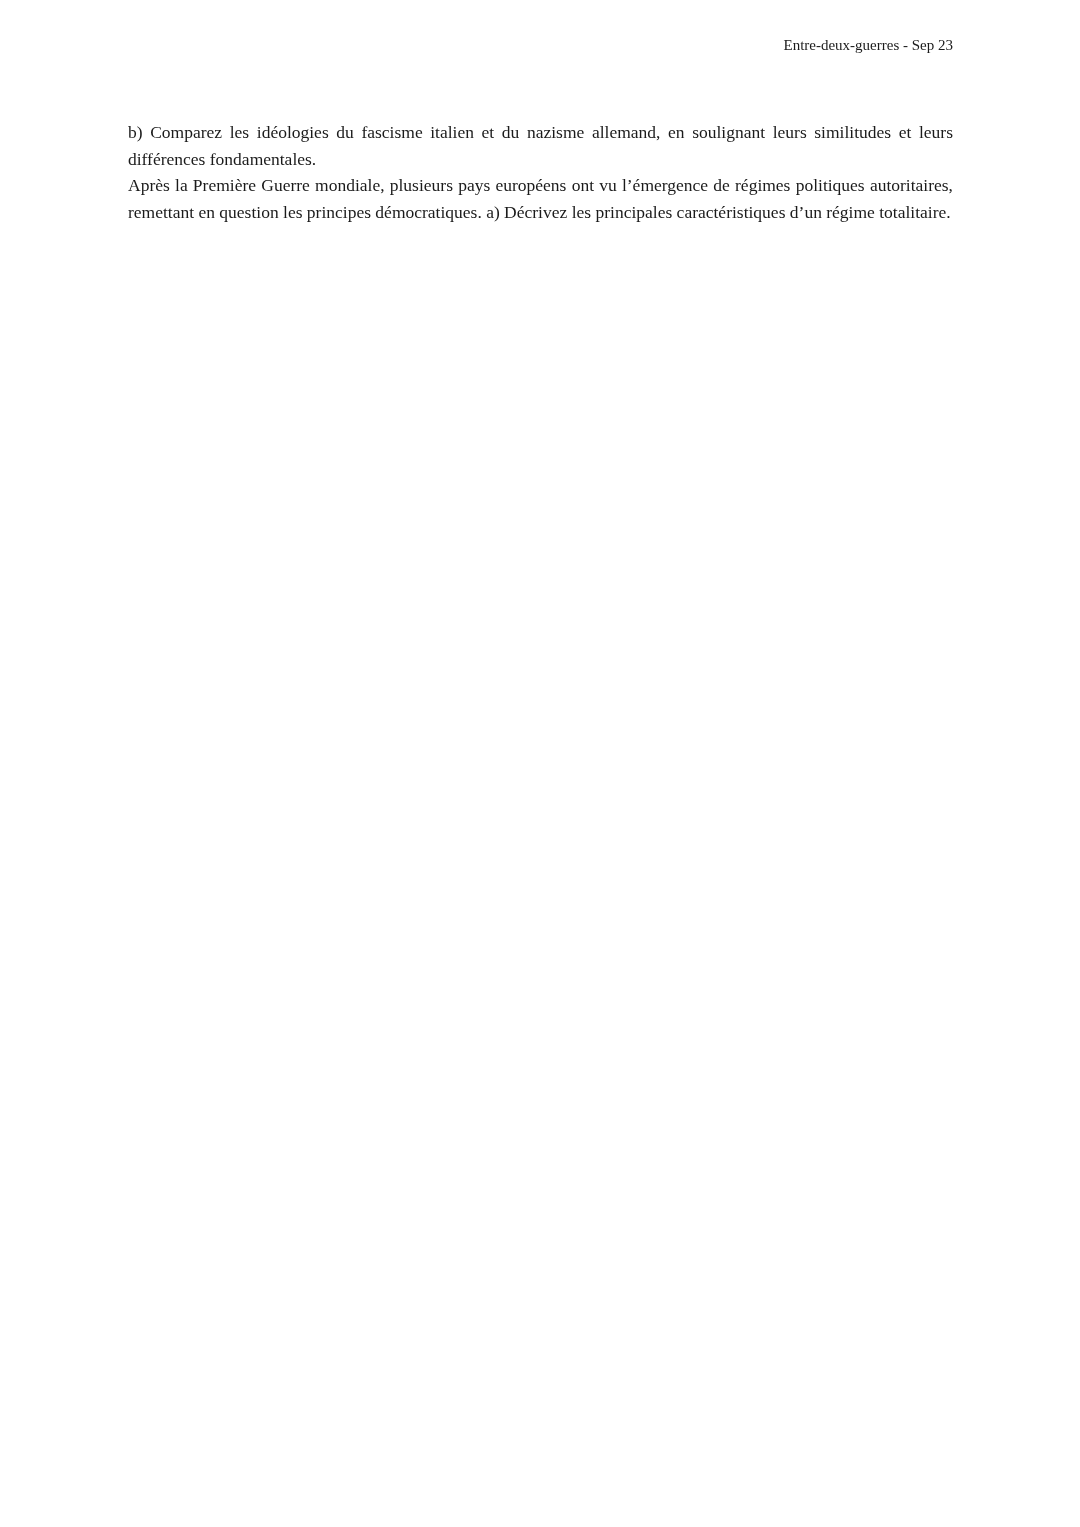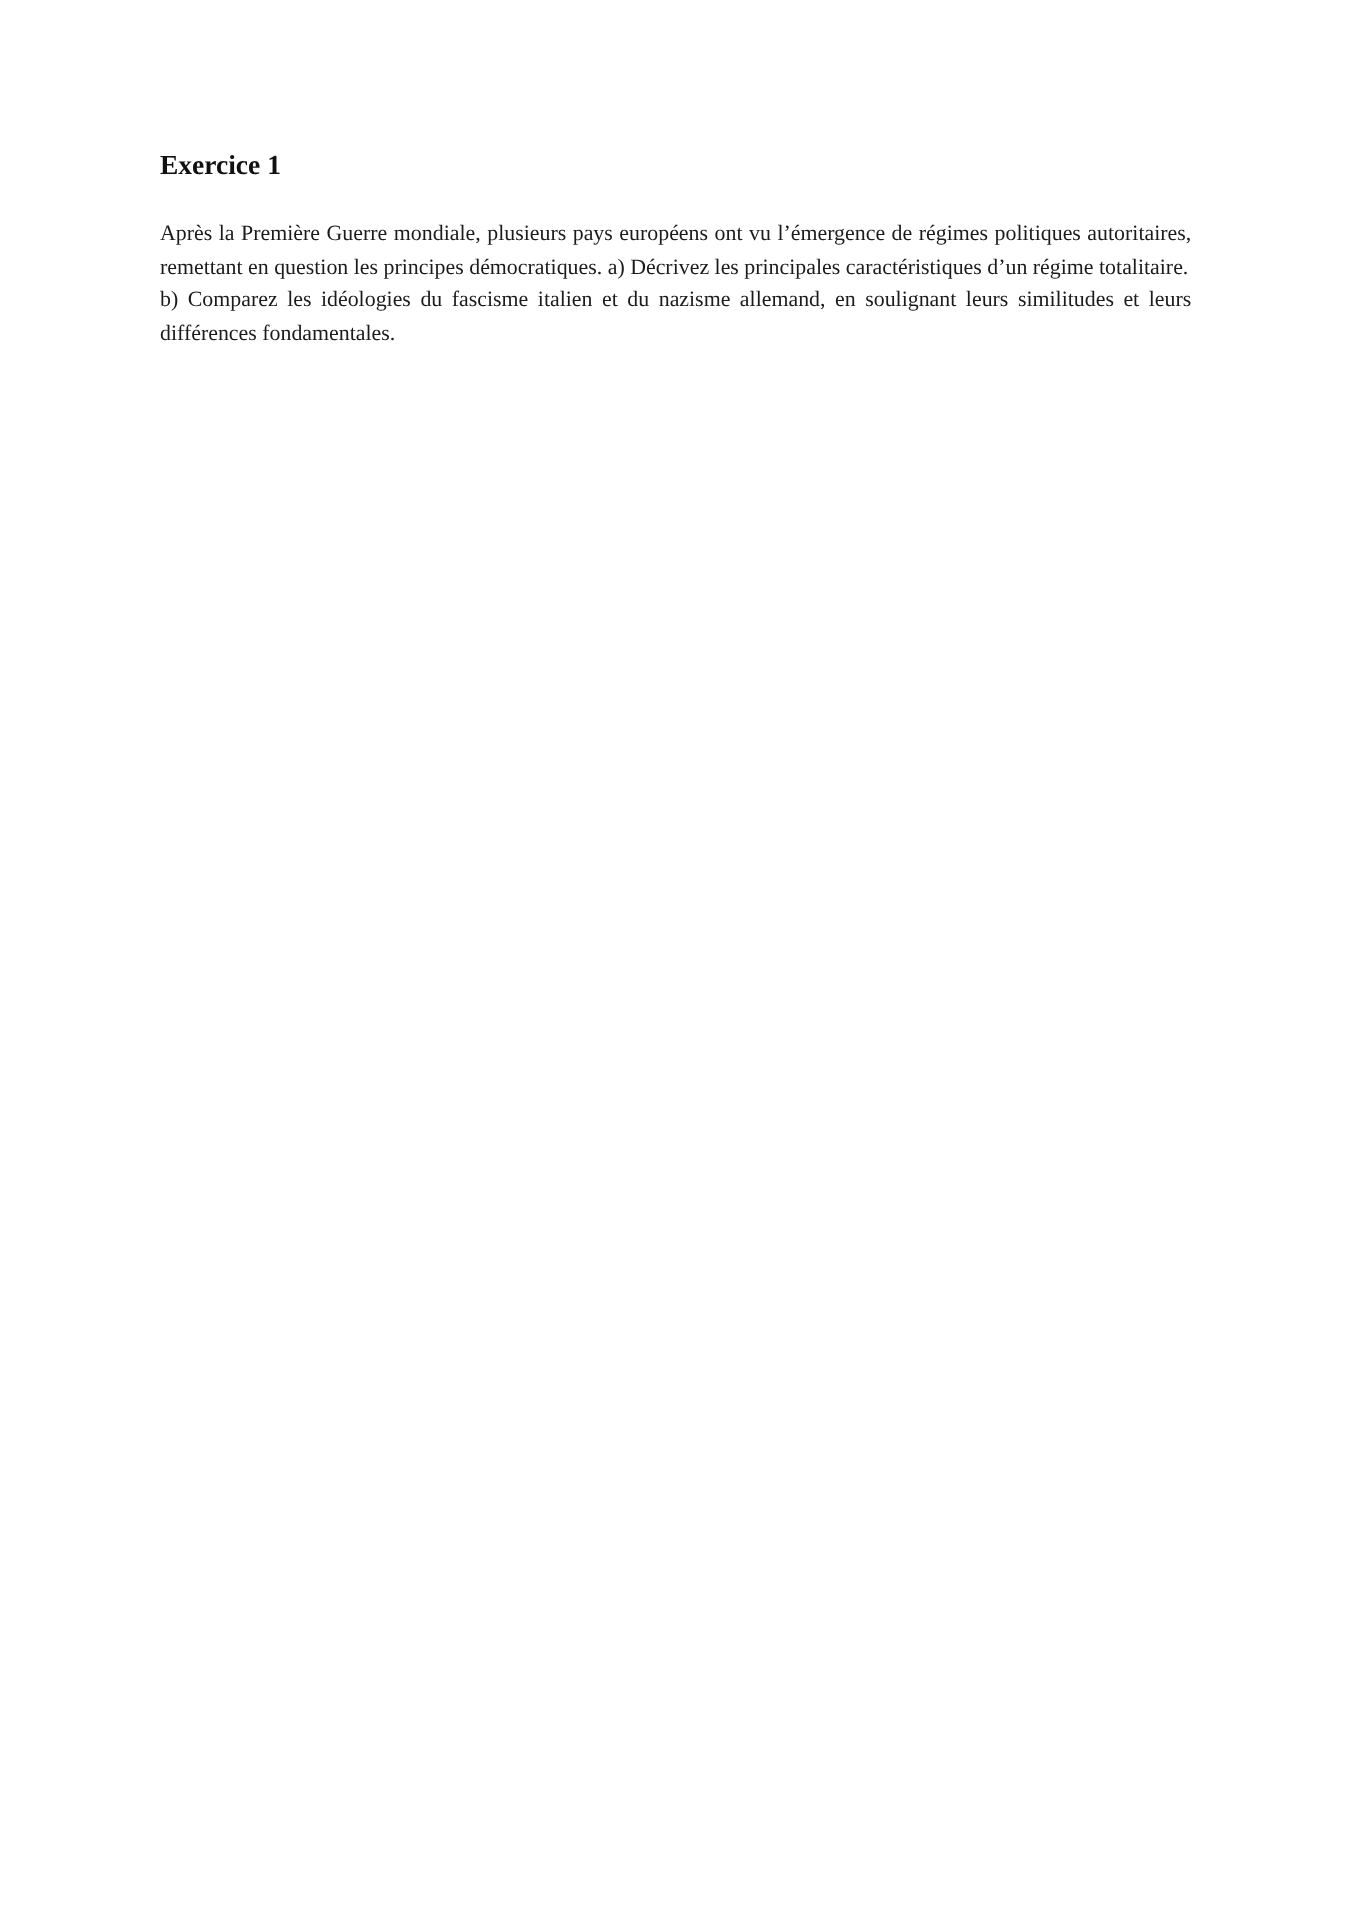--- a/index.html
+++ b/index.html
@@ -58,24 +58,26 @@
     font-size: 16px;
     line-height: 20px;
     color: #1b1b1b;
   }
 </style>
 </head>
 <body>
 
 <div class="page">
 
+  <div class="page-header">
+    <span>Entre-deux-guerres - Sep 23</span>
+  </div>
 
   <div class="content">
-    <h1 class="exercise-title">Exercice 1</h1>
+
+    <p>b) Comparez les idéologies du fascisme italien et du nazisme allemand, en soulignant leurs similitudes et leurs différences fondamentales.</p>
 
     <p>Après la Première Guerre mondiale, plusieurs pays européens ont vu l’émergence de régimes politiques autoritaires, remettant en question les principes démocratiques. a) Décrivez les principales caractéristiques d’un régime totalitaire.</p>
-
-    <p>b) Comparez les idéologies du fascisme italien et du nazisme allemand, en soulignant leurs similitudes et leurs différences fondamentales.</p>
 
   </div>
 
 
 </div>
 
 </body></html>

